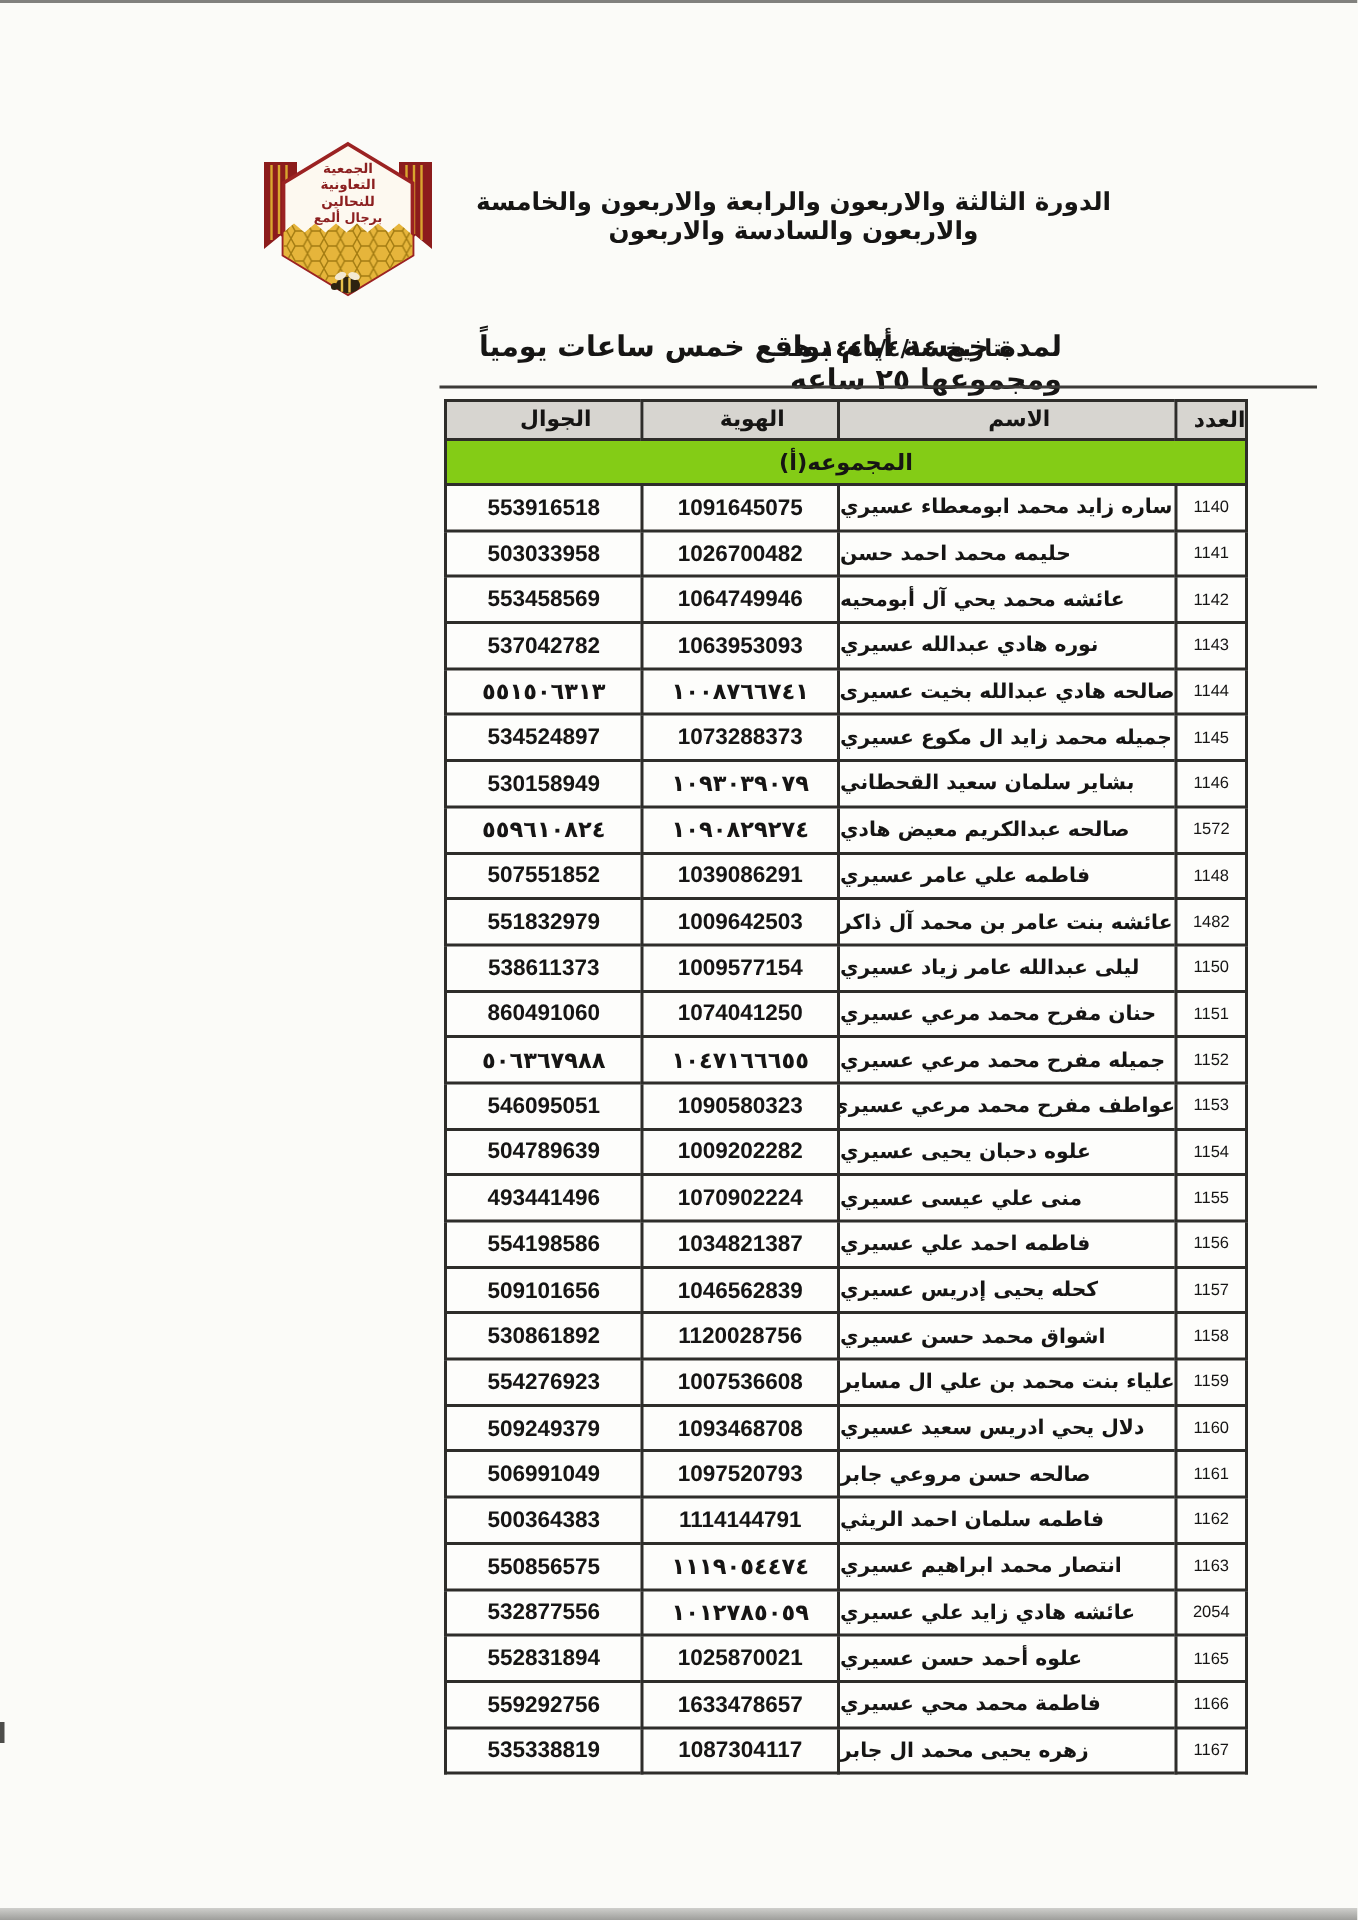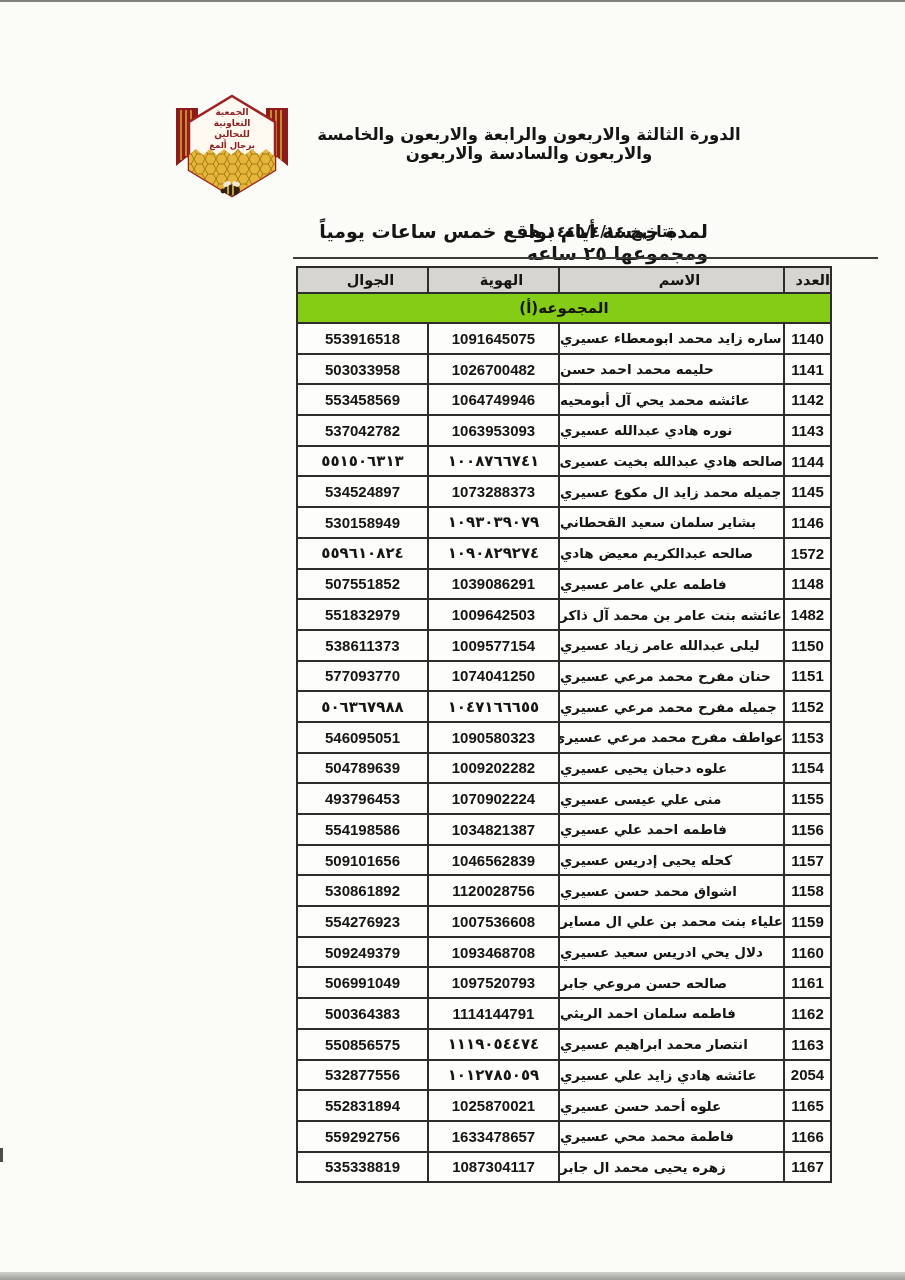--- a/index.html
+++ b/index.html
@@ -49,21 +49,21 @@
     background:#d7d5d0;font-size:14.5px;font-weight:bold;height:24px;
     text-align:center;
     padding-left:16px;
   }
   col.c-count{width:47px;}
   col.c-name{width:225px;}
   col.c-id{width:131px;}
   col.c-mobile{width:131px;}
   tr.group-row td{height:28px;font-size:15px;font-weight:bold;text-align:center;background:#84cc16;}
   tr.data-row{height:30.7px;}
-  td.count-cell{font-size:15px;font-weight:bold;text-align:center;
+  td.count-cell{font-size:11px;font-weight:normal;text-align:center;
     font-family:"Liberation Sans","DejaVu Sans",sans-serif;}
   td.name-cell{font-size:13.5px;font-weight:bold;text-align:left;padding:0 3px 0 1px;}
   td.num-cell{font-size:15px;font-weight:bold;text-align:center;
     font-family:"Liberation Sans","DejaVu Sans",sans-serif;}
 
   
   #logo{left:172px;top:94px;width:120px;height:112px;}
   #logo svg{display:block;}
   .logo-text{font-family:"DejaVu Sans","Liberation Sans",sans-serif;
     font-weight:bold;fill:#8c2020;}
@@ -206,21 +206,21 @@
       <tr class="data-row">
     <td class="count-cell">1150</td>
     <td class="name-cell rtl">ليلى عبدالله عامر زياد عسيري</td>
     <td class="num-cell">1009577154</td>
     <td class="num-cell">538611373</td>
   </tr>
       <tr class="data-row">
     <td class="count-cell">1151</td>
     <td class="name-cell rtl">حنان مفرح محمد مرعي عسيري</td>
     <td class="num-cell">1074041250</td>
-    <td class="num-cell">577093770</td>
+    <td class="num-cell">860491060</td>
   </tr>
       <tr class="data-row">
     <td class="count-cell">1152</td>
     <td class="name-cell rtl">جميله مفرح محمد مرعي عسيري</td>
     <td class="num-cell">١٠٤٧١٦٦٦٥٥</td>
     <td class="num-cell">٥٠٦٣٦٧٩٨٨</td>
   </tr>
       <tr class="data-row">
     <td class="count-cell">1153</td>
     <td class="name-cell rtl">عواطف مفرح محمد مرعي عسيري</td>
@@ -230,21 +230,21 @@
       <tr class="data-row">
     <td class="count-cell">1154</td>
     <td class="name-cell rtl">علوه دحبان يحيى عسيري</td>
     <td class="num-cell">1009202282</td>
     <td class="num-cell">504789639</td>
   </tr>
       <tr class="data-row">
     <td class="count-cell">1155</td>
     <td class="name-cell rtl">منى علي عيسى عسيري</td>
     <td class="num-cell">1070902224</td>
-    <td class="num-cell">493796453</td>
+    <td class="num-cell">493441496</td>
   </tr>
       <tr class="data-row">
     <td class="count-cell">1156</td>
     <td class="name-cell rtl">فاطمه احمد علي عسيري</td>
     <td class="num-cell">1034821387</td>
     <td class="num-cell">554198586</td>
   </tr>
       <tr class="data-row">
     <td class="count-cell">1157</td>
     <td class="name-cell rtl">كحله يحيى إدريس عسيري</td>

